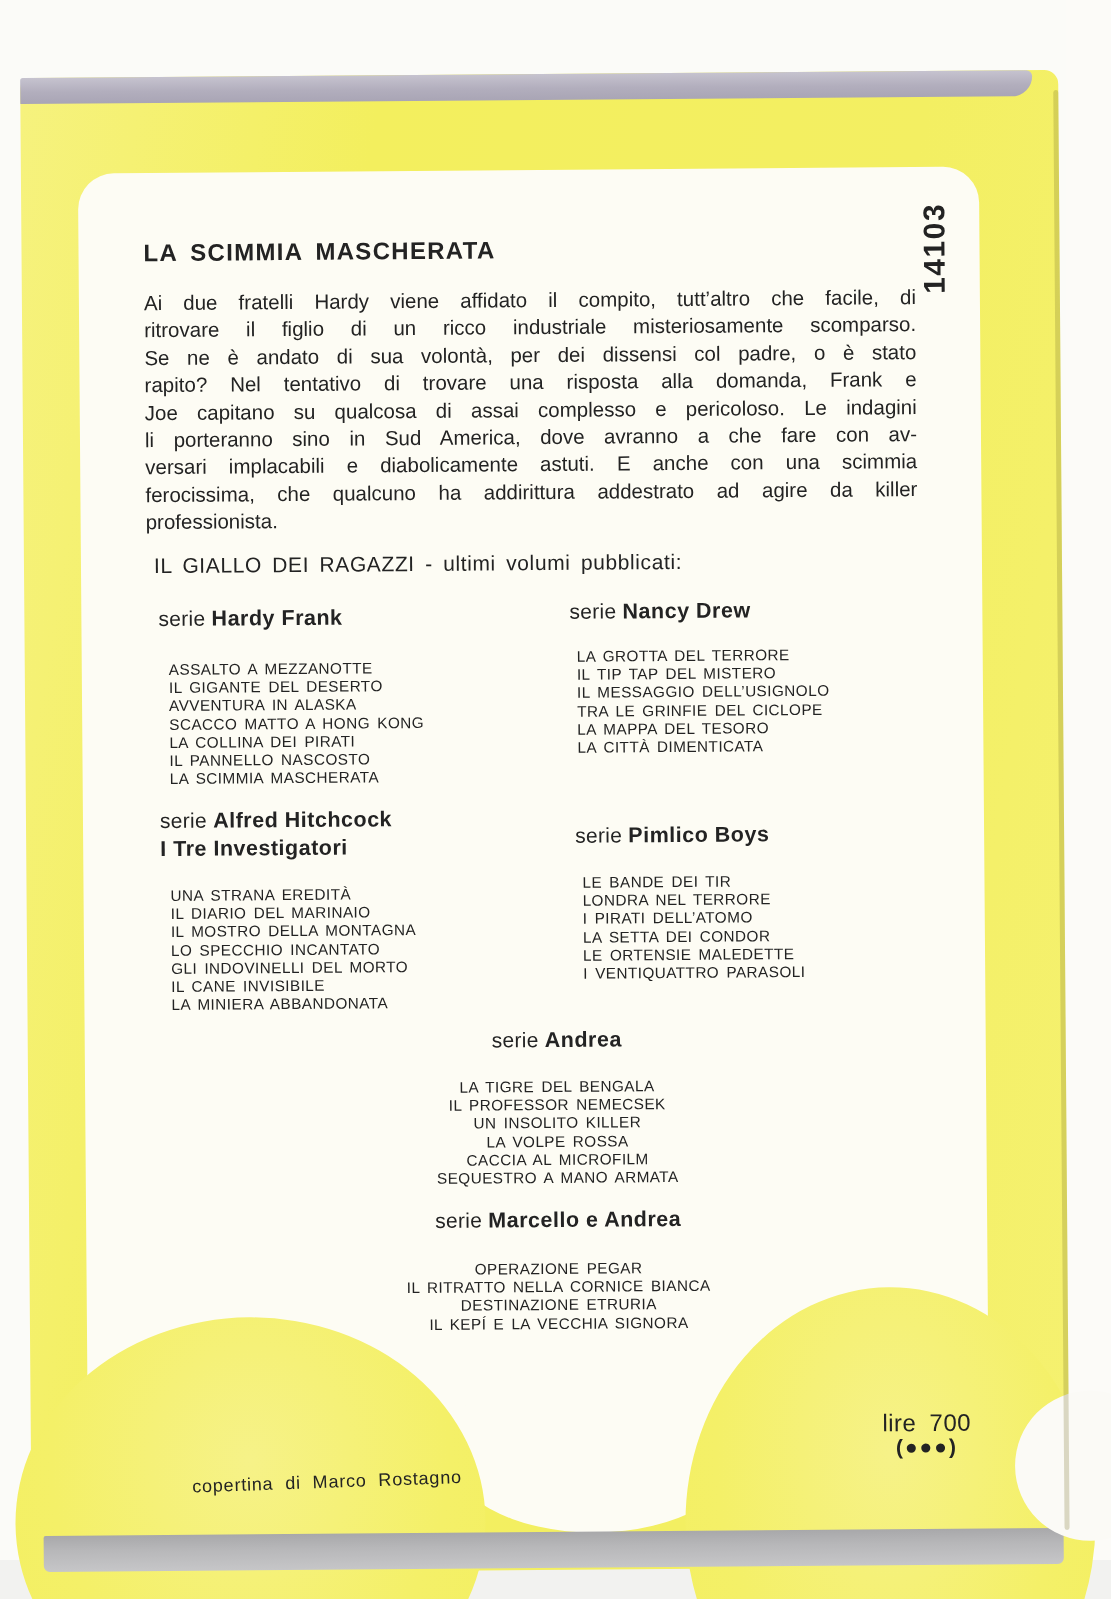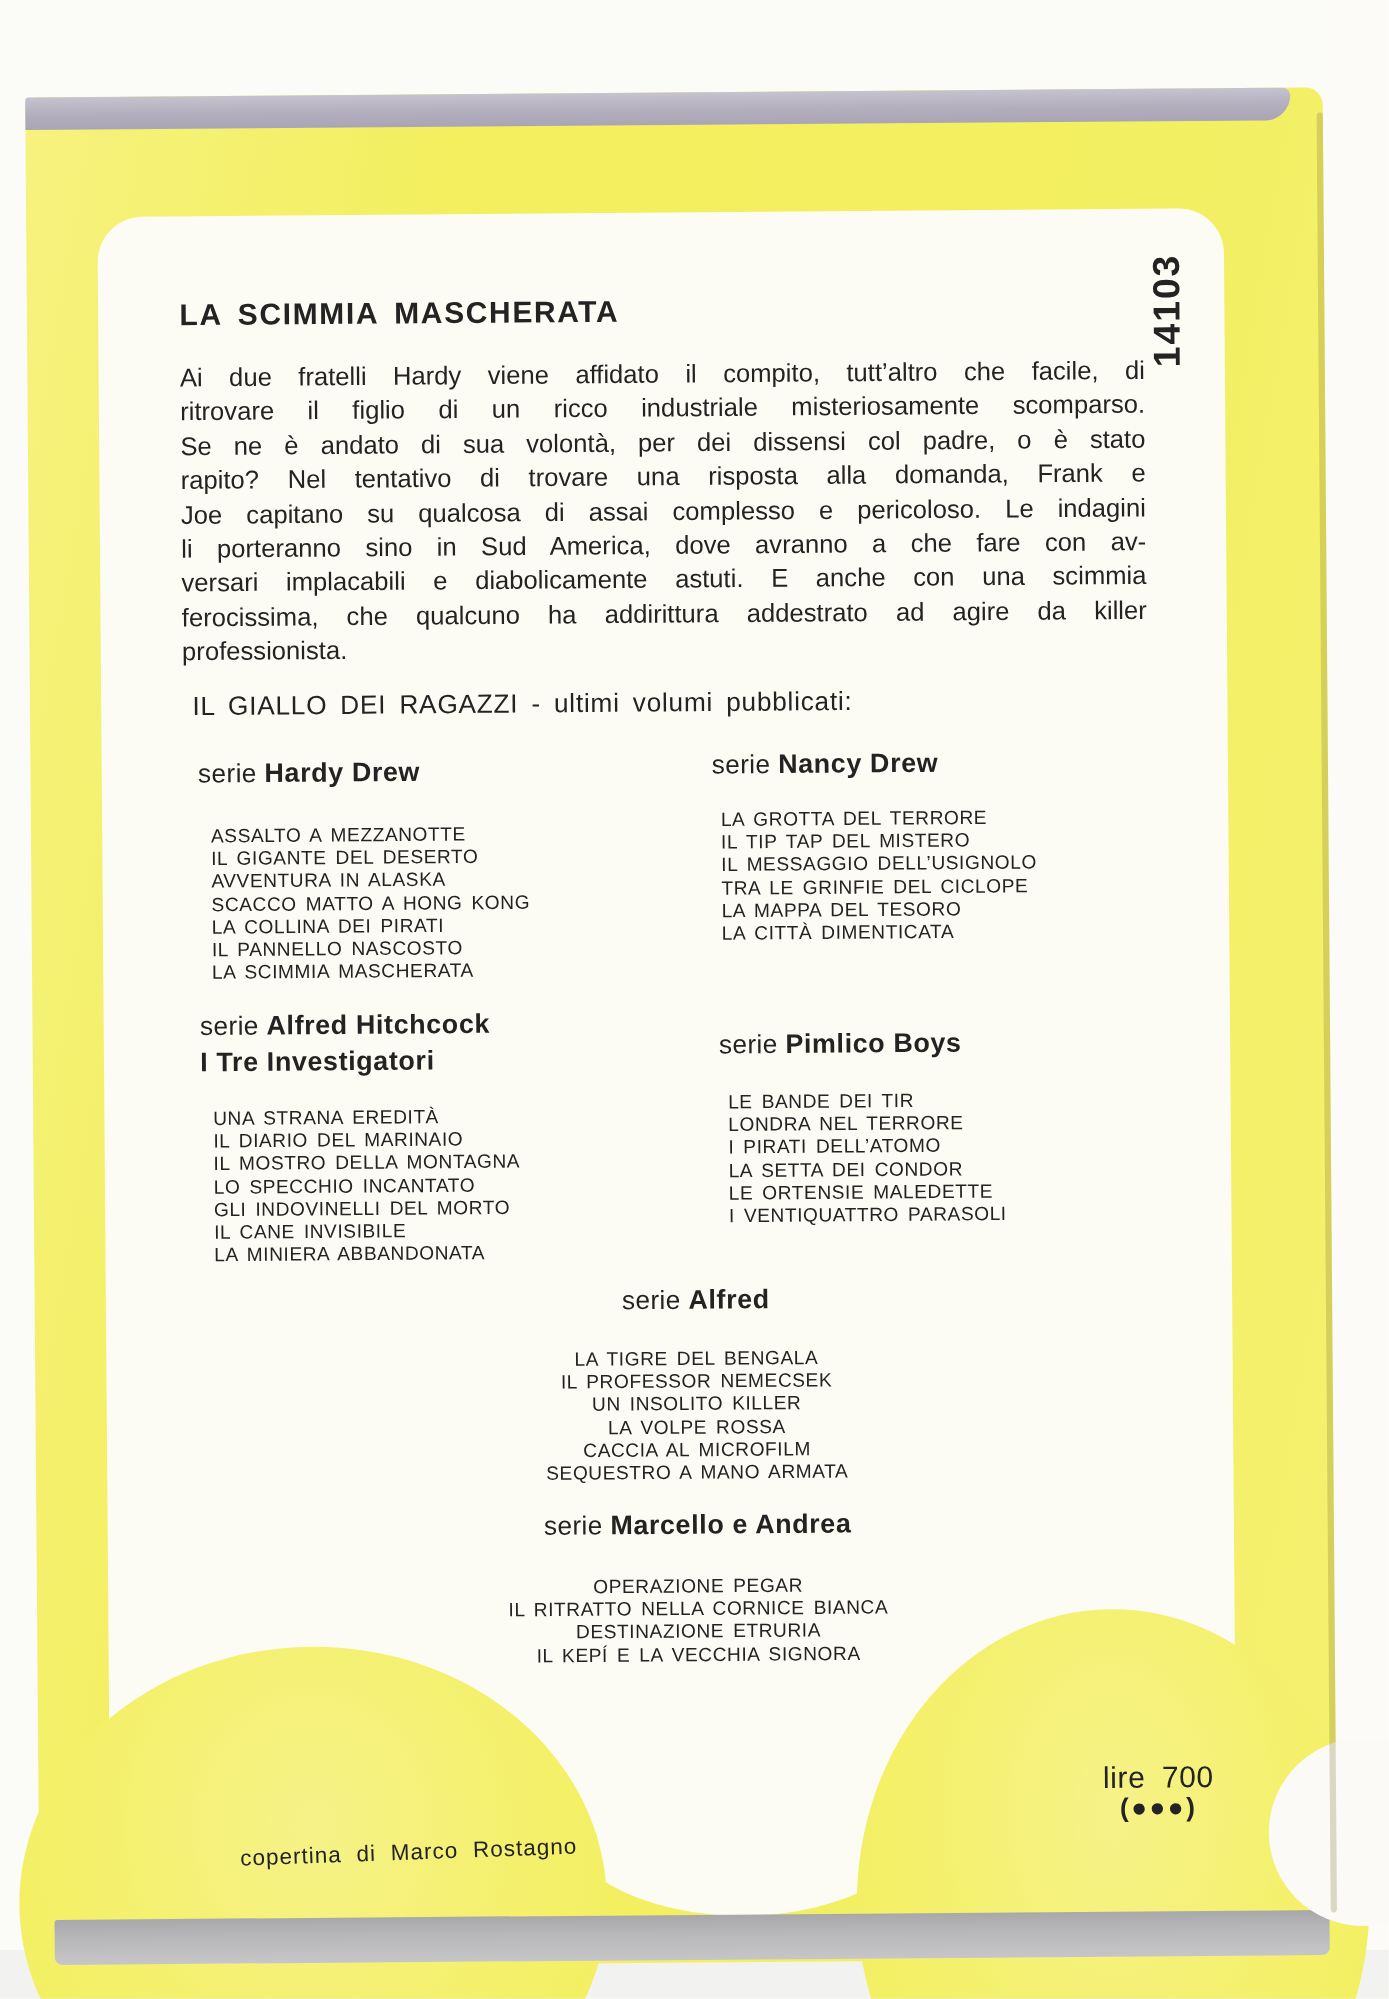--- a/index.html
+++ b/index.html
@@ -135,21 +135,21 @@
       <div class="blurb-line">li porteranno sino in Sud America, dove avranno a che fare con av-</div>
       <div class="blurb-line">versari implacabili e diabolicamente astuti. E anche con una scimmia</div>
       <div class="blurb-line">ferocissima, che qualcuno ha addirittura addestrato ad agire da killer</div>
       <div class="blurb-line">professionista.</div>
     </div>
 
   <div class="catalog-heading">IL GIALLO DEI RAGAZZI - ultimi volumi pubblicati:</div>
 
   <div class="series-header hardy-header">
     <span>serie</span>
-    <b>Hardy Drew</b>
+    <b>Hardy Frank</b>
   </div>
   <div class="series-titles hardy-list">
       <div class="book-item">ASSALTO A MEZZANOTTE</div>
       <div class="book-item">IL GIGANTE DEL DESERTO</div>
       <div class="book-item">AVVENTURA IN ALASKA</div>
       <div class="book-item">SCACCO MATTO A HONG KONG</div>
       <div class="book-item">LA COLLINA DEI PIRATI</div>
       <div class="book-item">IL PANNELLO NASCOSTO</div>
       <div class="book-item">LA SCIMMIA MASCHERATA</div>
     </div>
@@ -195,21 +195,21 @@
       <div class="book-item">LONDRA NEL TERRORE</div>
       <div class="book-item">I PIRATI DELL’ATOMO</div>
       <div class="book-item">LA SETTA DEI CONDOR</div>
       <div class="book-item">LE ORTENSIE MALEDETTE</div>
       <div class="book-item">I VENTIQUATTRO PARASOLI</div>
     </div>
 
   <div class="rossana-block">
     <div class="series-header">
       <span>serie</span>
-      <b>Alfred</b>
+      <b>Andrea</b>
     </div>
     <div class="series-titles">
         <div class="book-item">LA TIGRE DEL BENGALA</div>
         <div class="book-item">IL PROFESSOR NEMECSEK</div>
         <div class="book-item">UN INSOLITO KILLER</div>
         <div class="book-item">LA VOLPE ROSSA</div>
         <div class="book-item">CACCIA AL MICROFILM</div>
         <div class="book-item">SEQUESTRO A MANO ARMATA</div>
       </div>
   </div>

